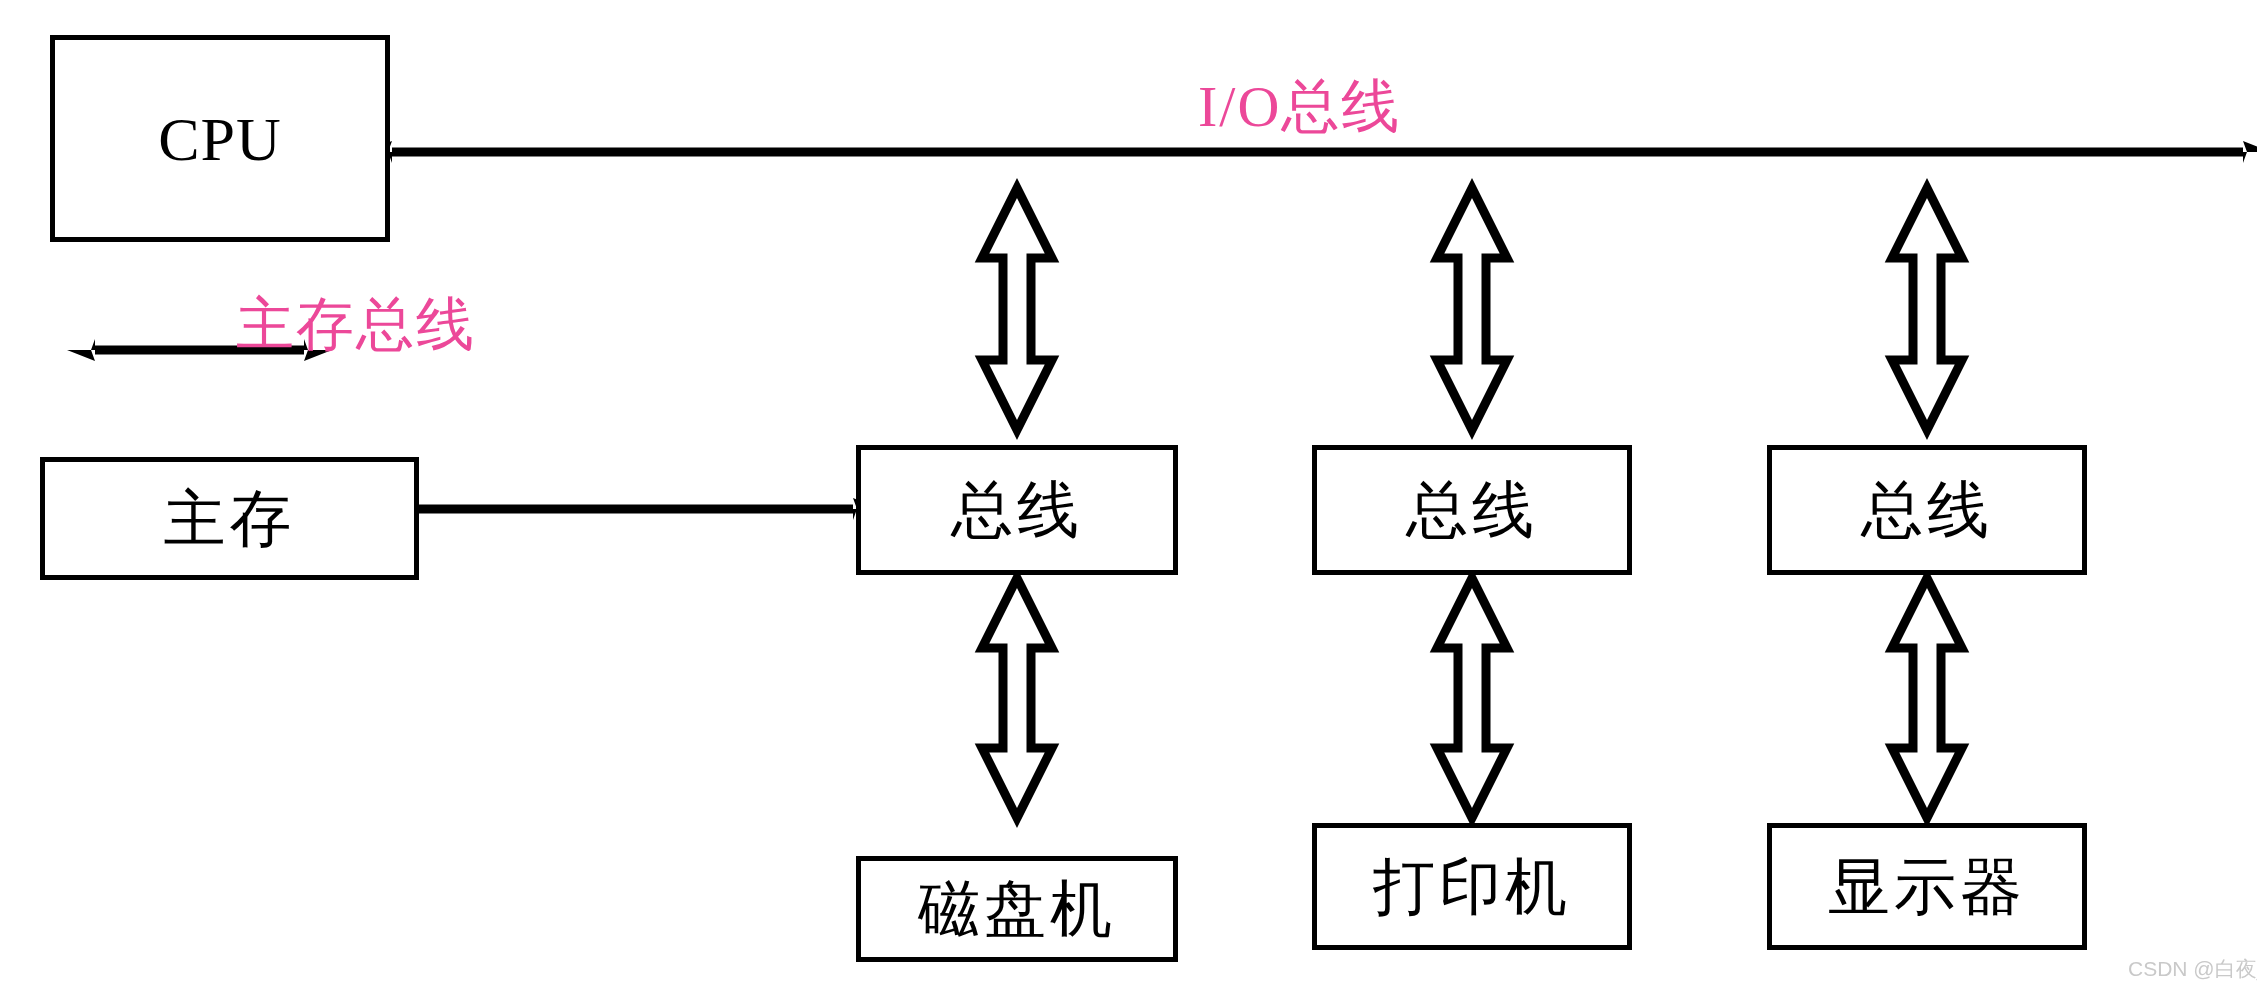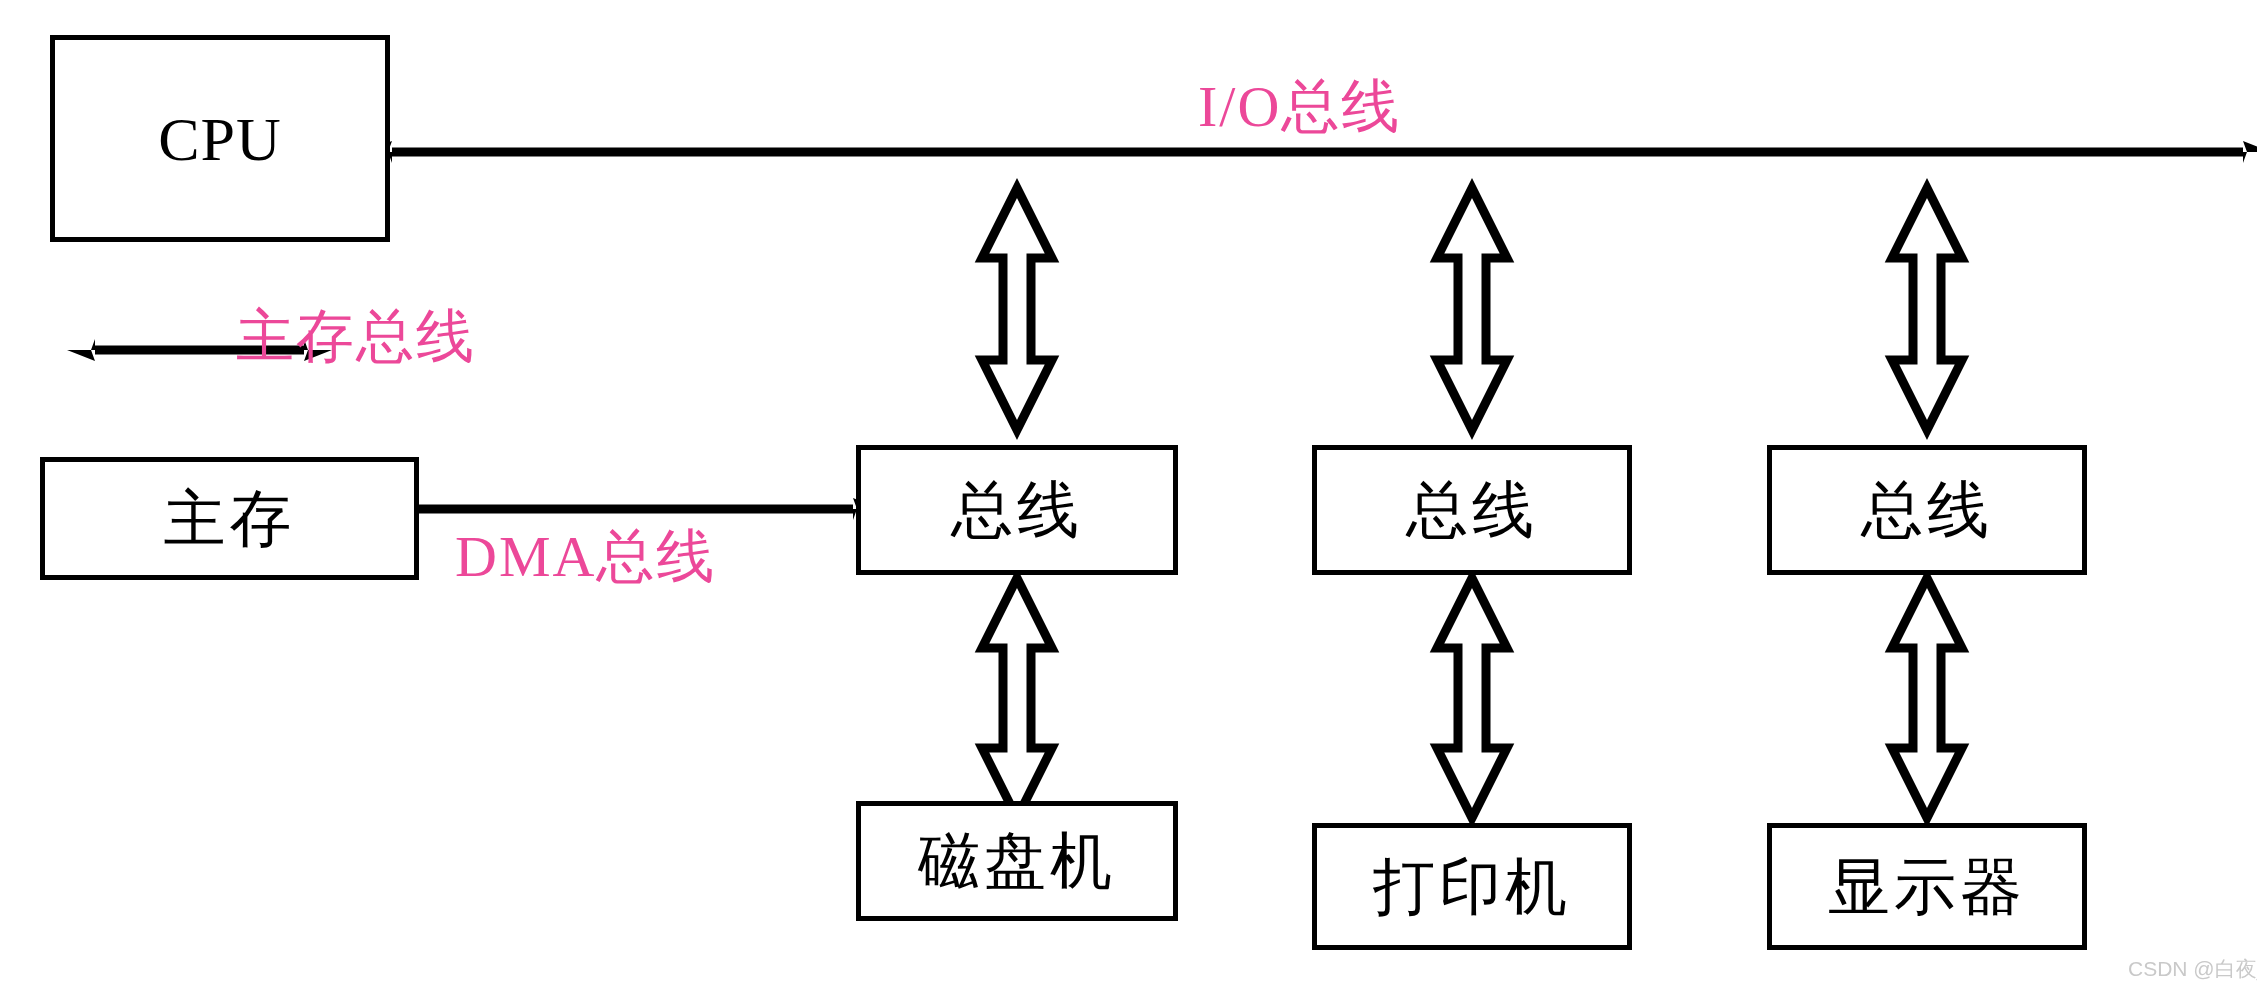--- a/index.html
+++ b/index.html
@@ -72,25 +72,24 @@
   </svg>
 
   <div class="box latin" style="left:50px;top:35px;width:340px;height:207px;">CPU</div>
 
   <div class="box cjk" style="left:40px;top:457px;width:379px;height:123px;">主存</div>
 
   <div class="box cjk" style="left:856px;top:445px;width:322px;height:130px;">总线</div>
   <div class="box cjk" style="left:1312px;top:445px;width:320px;height:130px;">总线</div>
   <div class="box cjk" style="left:1767px;top:445px;width:320px;height:130px;">总线</div>
 
-  <div class="box cjk" style="left:856px;top:801px;width:322px;height:120px;">磁盘机</div>
+  <div class="box cjk" style="left:856px;top:856px;width:322px;height:106px;">磁盘机</div>
   <div class="box cjk" style="left:1312px;top:823px;width:320px;height:127px;">打印机</div>
   <div class="box cjk" style="left:1767px;top:823px;width:320px;height:127px;">显示器</div>
 
   <div class="label cjk" style="left:1198px;top:78px;">I/O总线</div>
 
-  <div class="label cjk" style="left:236px;top:308px;">主存总线</div>
+  <div class="label cjk" style="left:236px;top:296px;">主存总线</div>
 
-  <div class="label cjk" style="left:455px;top:528px;">DMA总线</div>
 
   <div class="wm" style="left:2128px;top:955px;">CSDN @白夜_KK</div>
 
 </div>
 
 </body></html>

